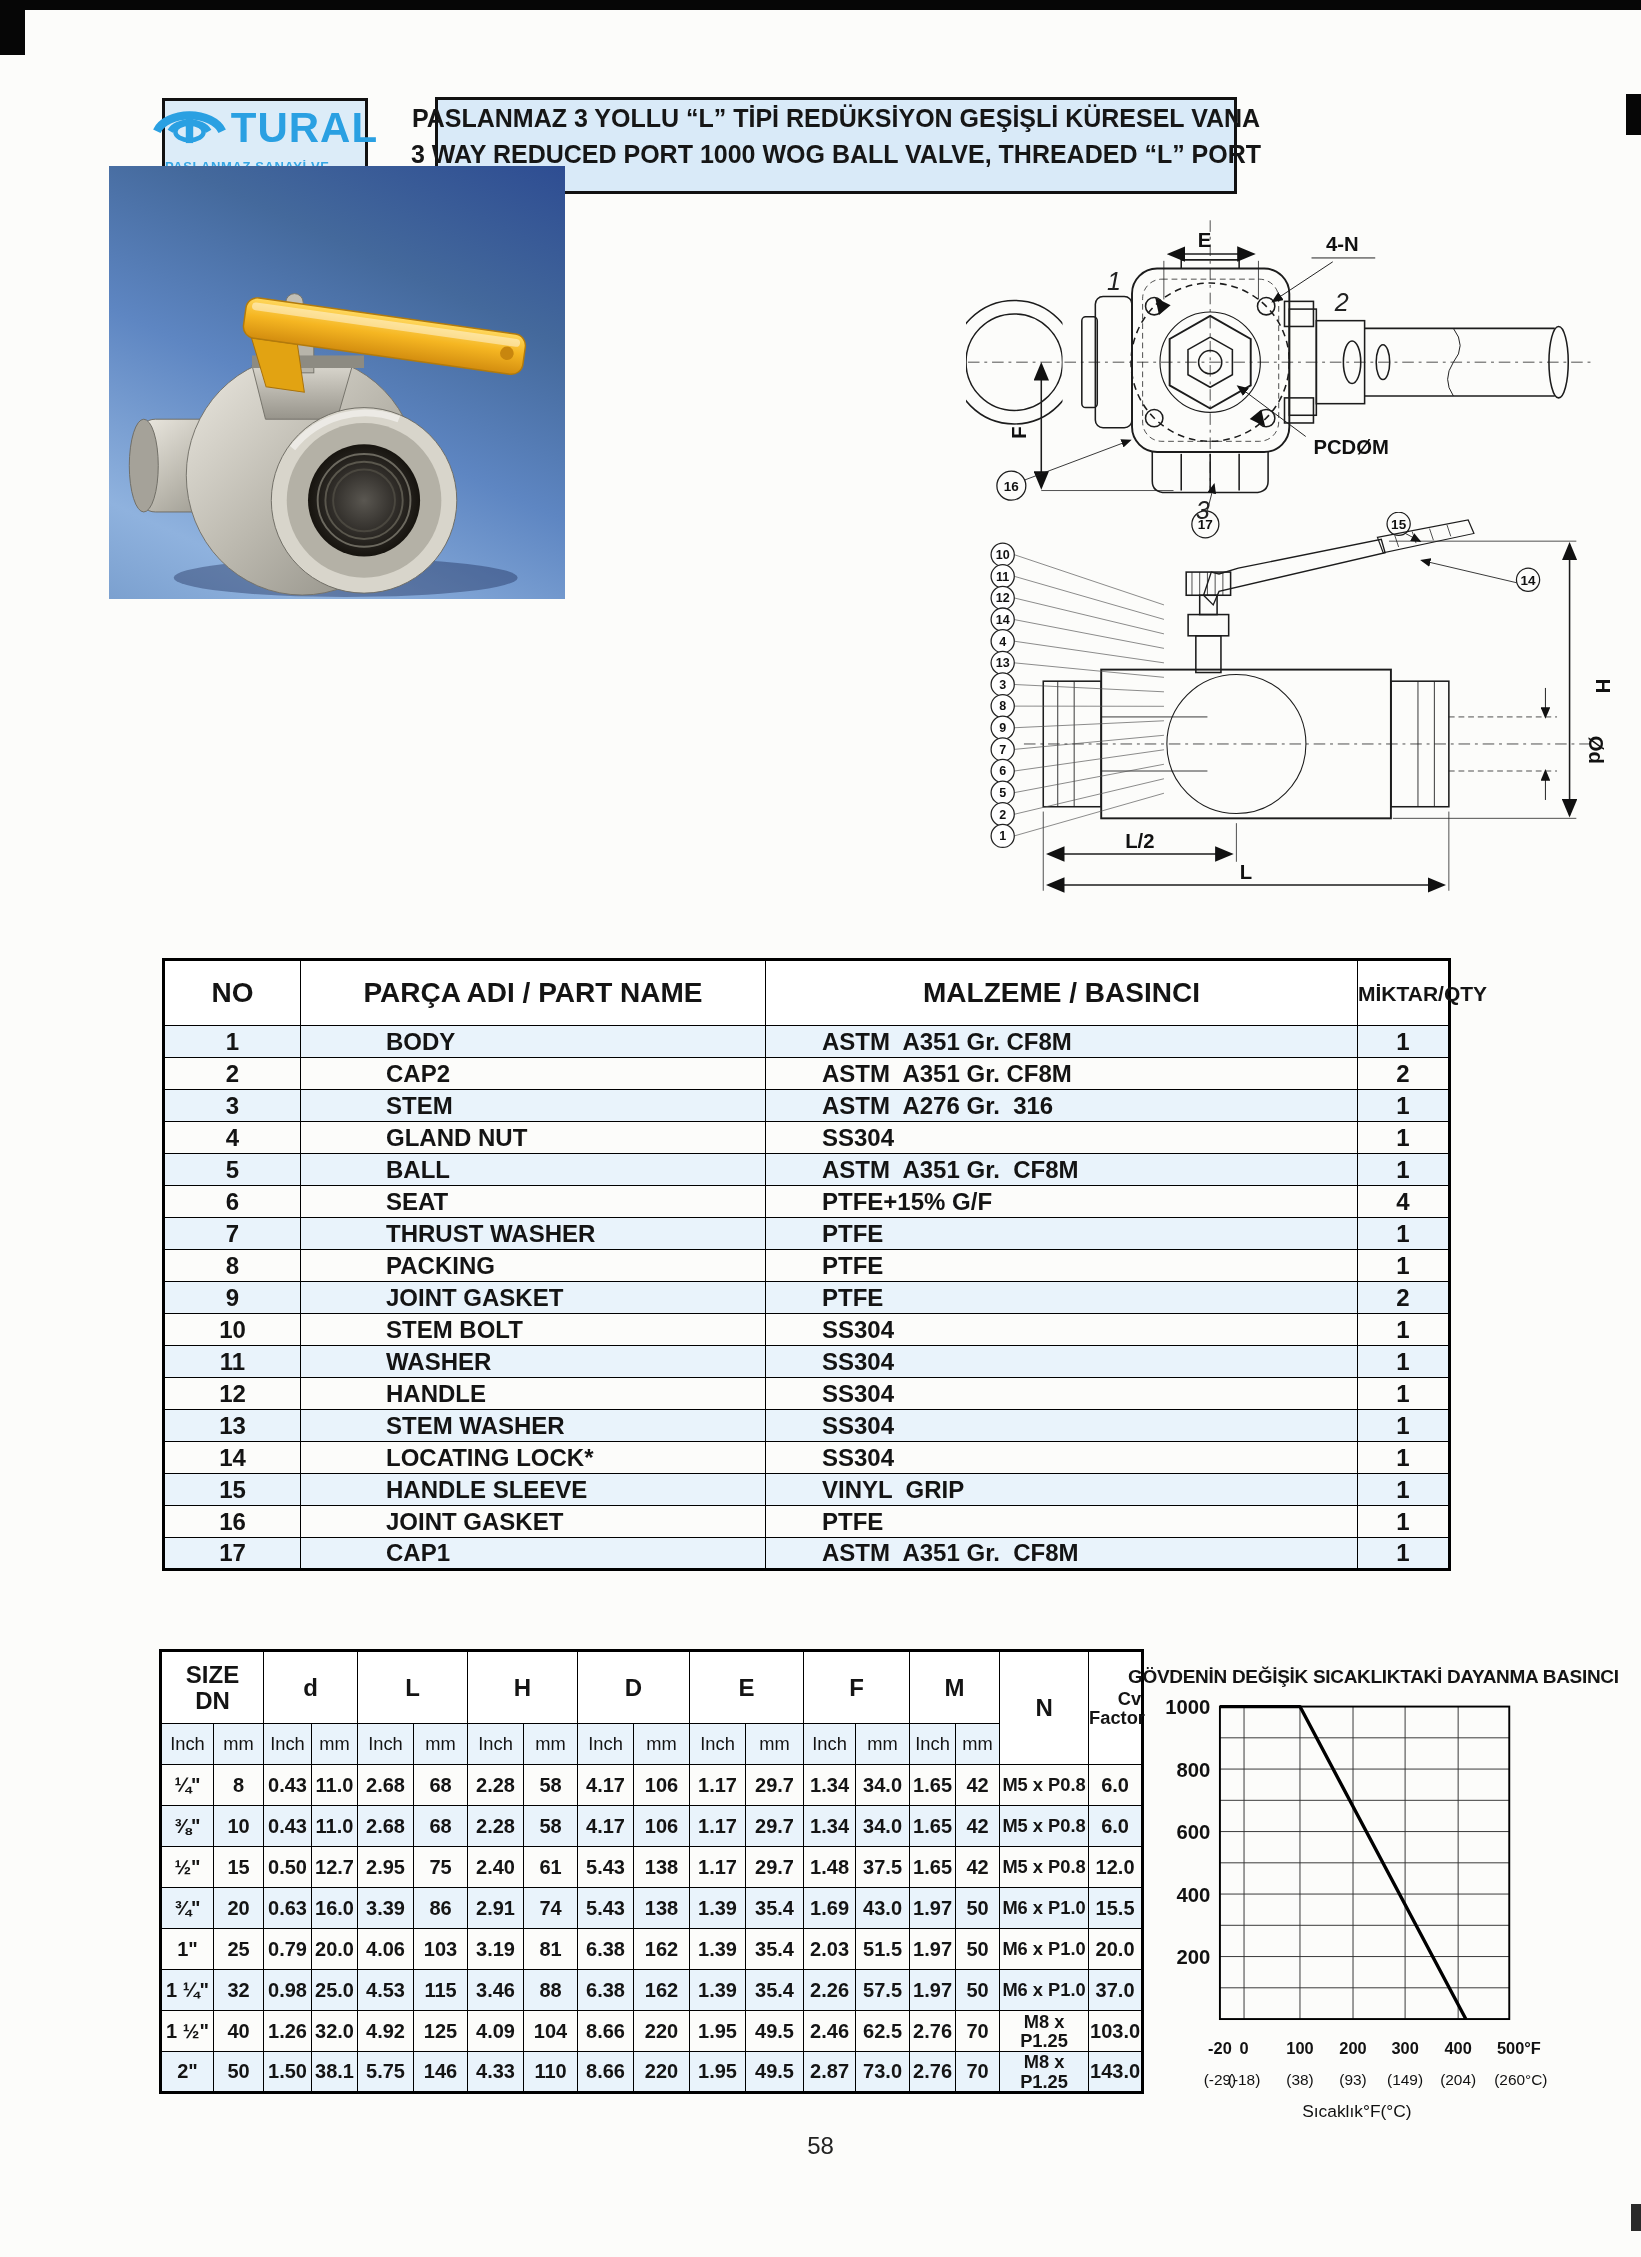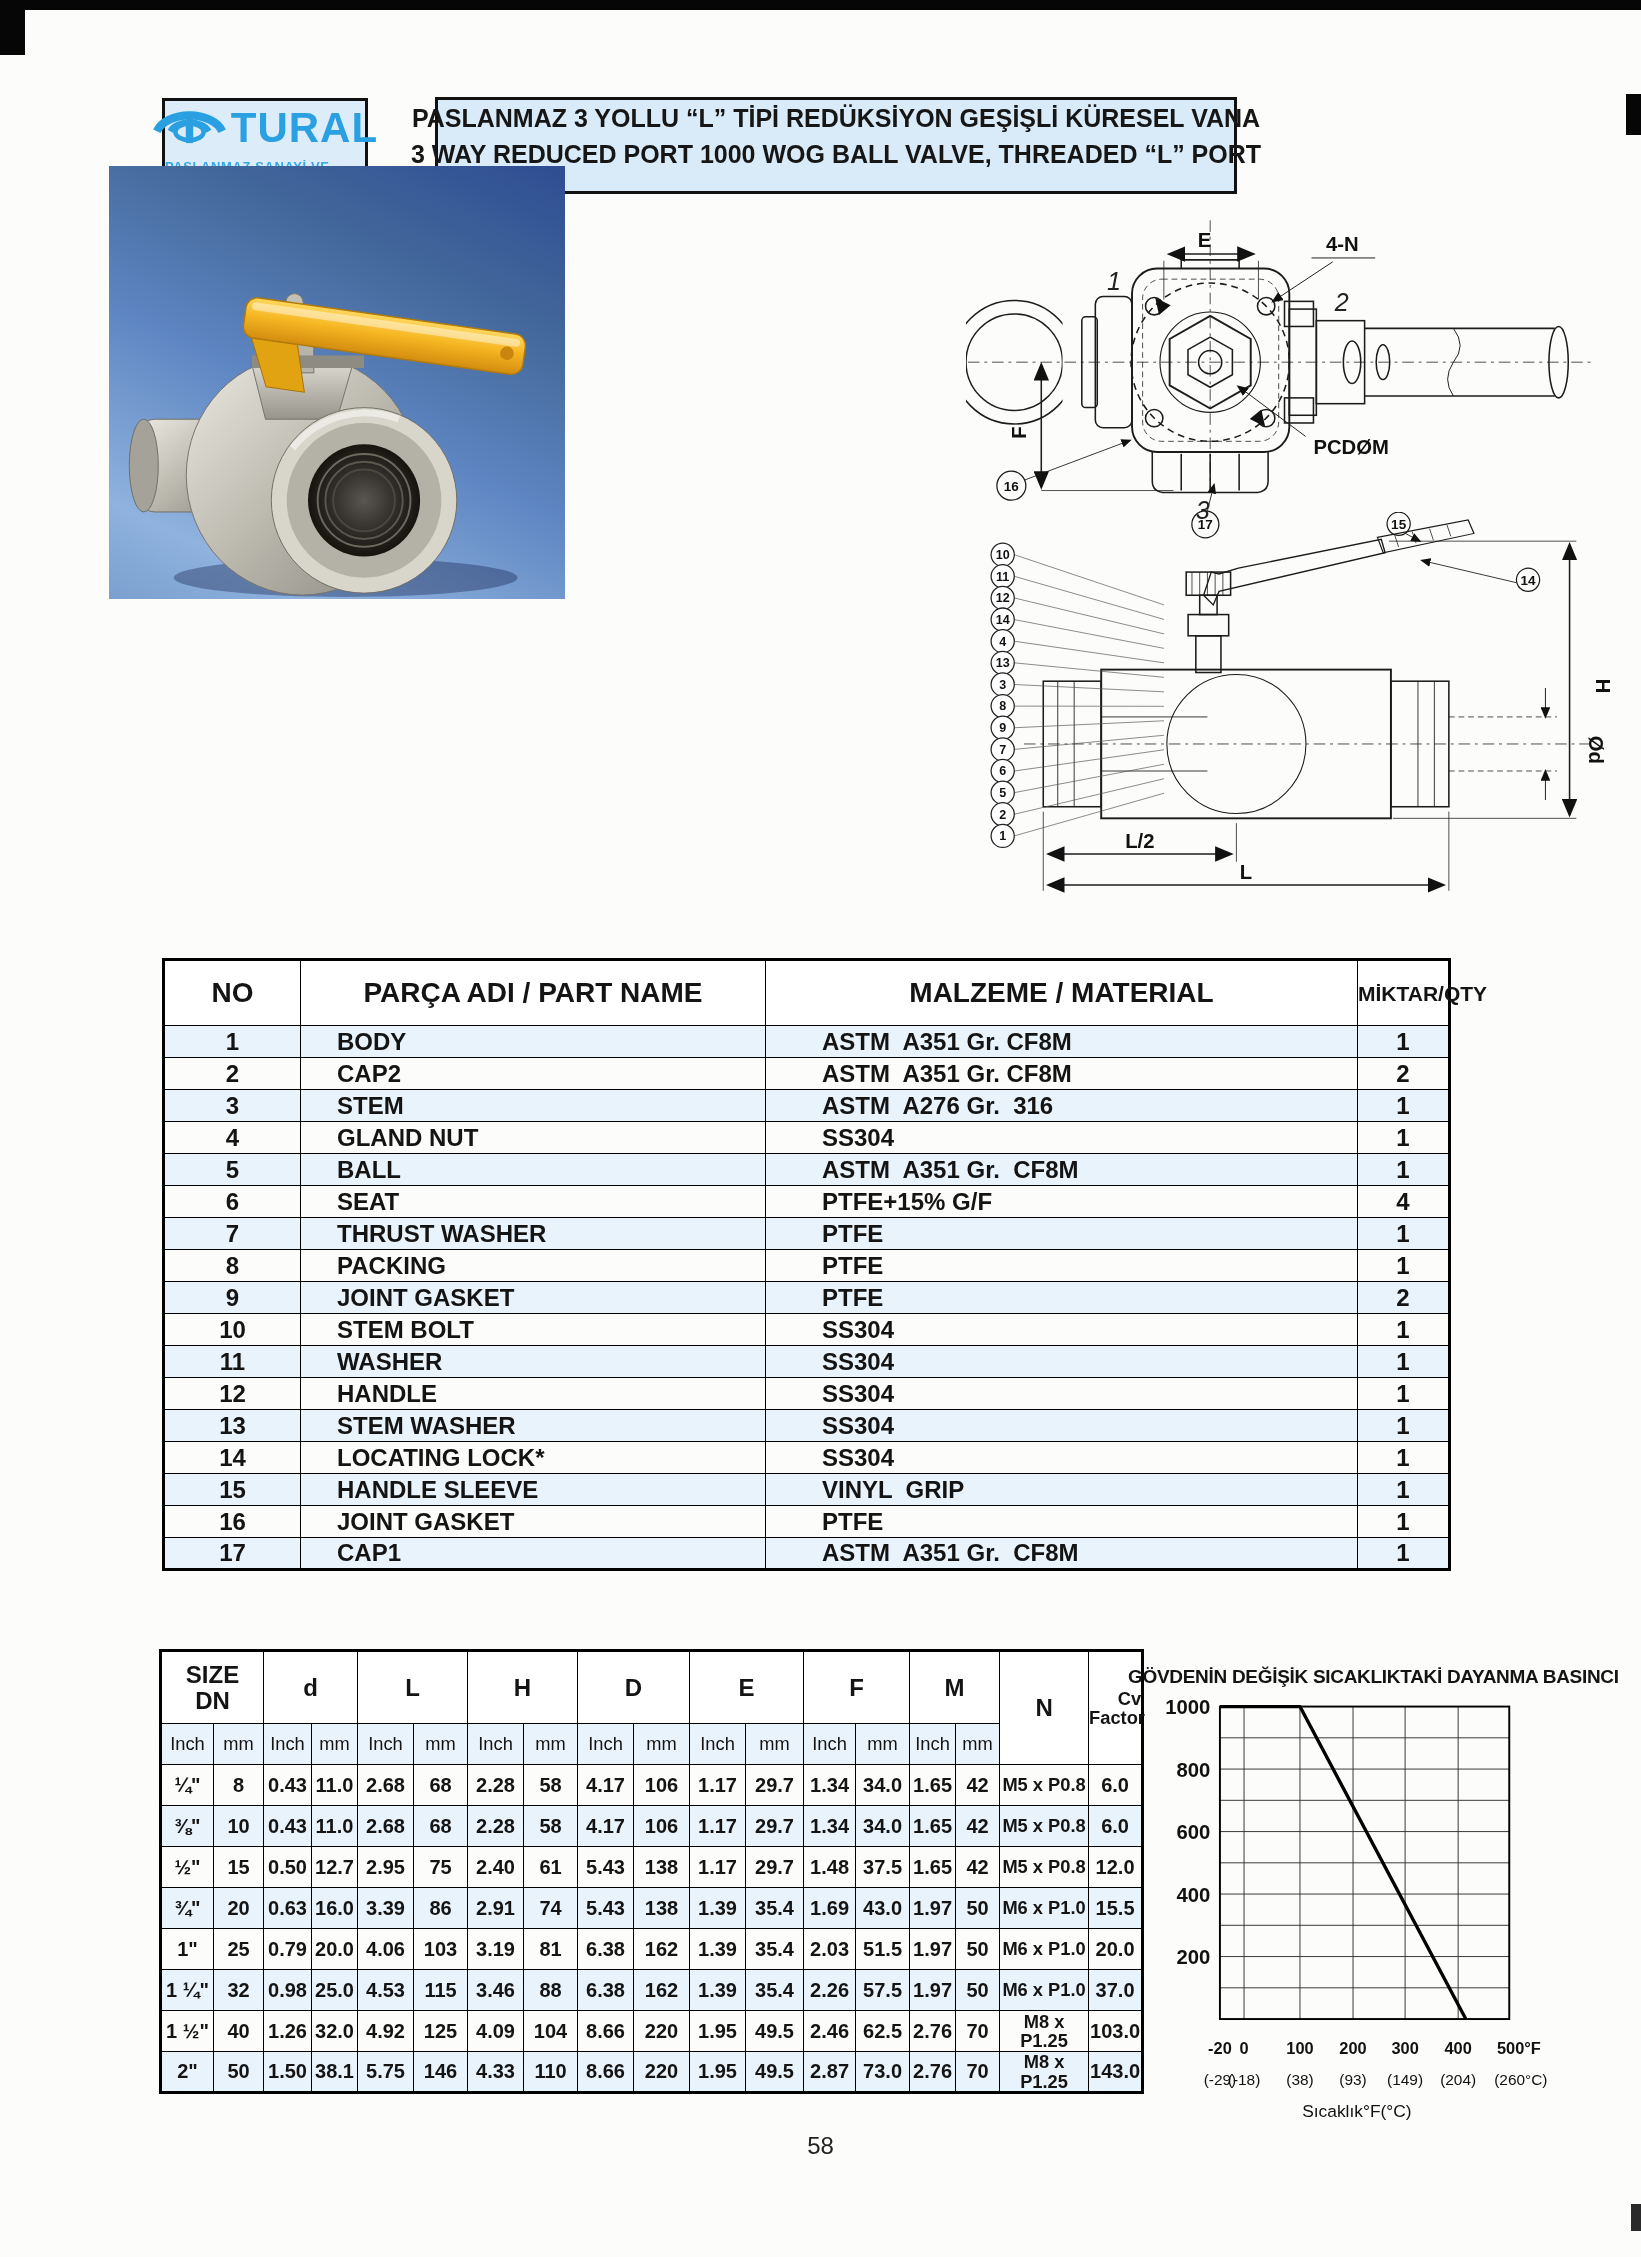--- a/index.html
+++ b/index.html
@@ -29,21 +29,21 @@
   
   #materials-heading{left:162px;top:915px;width:1286px;text-align:center;font-size:26px;font-weight:bold;letter-spacing:0.5px;}
   table{border-collapse:collapse;table-layout:fixed;}
   #materials-table{left:162px;top:958px;width:1286px;border:3.9px solid #000;}
   #materials-table th,#materials-table td{border:1.9px solid #000;padding:0;line-height:1;box-sizing:border-box;}
   #materials-table thead th{height:66px;font-size:28px;font-weight:bold;background:#fff;}
   #materials-table th.qty-h{font-size:21px;}
   #materials-table tbody td{height:32px;font-size:24px;font-weight:bold;white-space:pre;}
   #materials-table tbody tr:nth-child(odd){background:#e9f3fb;}
   #materials-table tbody td:nth-child(1){text-align:center;}
-  #materials-table tbody td:nth-child(2){padding-left:36px;}
+  #materials-table tbody td:nth-child(2){padding-left:85px;}
   #materials-table tbody td:nth-child(3){padding-left:56px;}
   #materials-table tbody td:nth-child(4){text-align:center;}
   
   #size-table{left:159px;top:1649px;width:984px;border:3.9px solid #000;}
   #size-table th,#size-table td{border:1.9px solid #000;padding:0;line-height:1.05;box-sizing:border-box;text-align:center;}
   #size-table thead tr.gh th{height:73px;font-size:24px;font-weight:bold;white-space:pre-line;background:#fff;}
   #size-table thead tr.gh th.cv-h{font-size:18.3px;text-align:right;}
   #size-table thead tr.sh th{height:41px;font-size:18.3px;font-weight:normal;background:#e9f3fb;}
   #size-table tbody td{height:41px;font-size:20px;font-weight:600;}
   #size-table tbody tr:nth-child(even){background:#e9f3fb;}
@@ -310,21 +310,21 @@
     <colgroup>
       <col style="width:137px">
         <col style="width:465px">
         <col style="width:592px">
         <col style="width:92px">
     </colgroup>
     <thead>
       <tr>
         <th>NO</th>
         <th>PARÇA ADI / PART NAME</th>
-        <th>MALZEME / MATERIAL</th>
+        <th>MALZEME / BASINCI</th>
         <th class="qty-h">MİKTAR/QTY</th>
       </tr>
     </thead>
     <tbody>
         <tr>
           <td>1</td>
           <td>BODY</td>
           <td>ASTM  A351 Gr. CF8M</td>
           <td>1</td>
         </tr>

